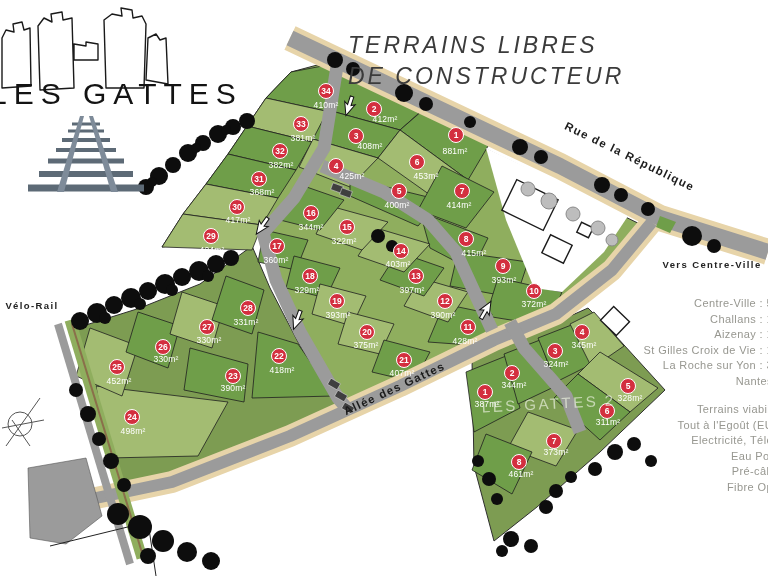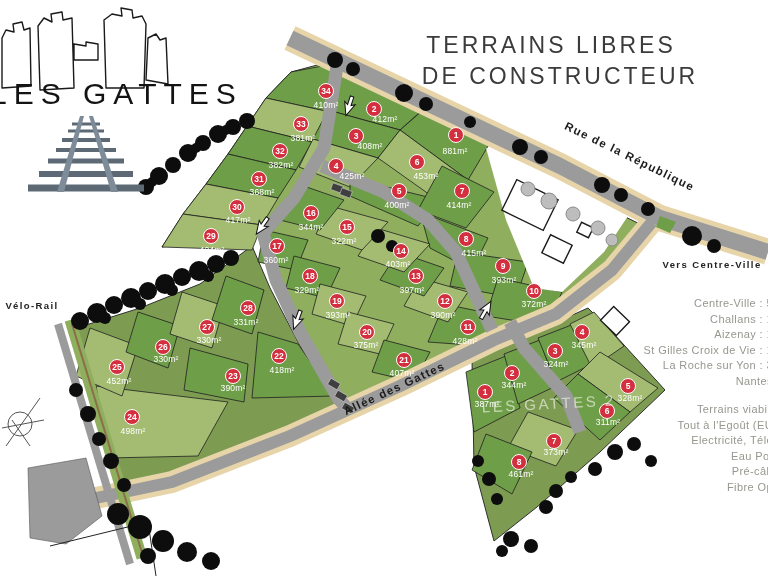--- a/index.html
+++ b/index.html
@@ -1,20 +1,20 @@
 <!DOCTYPE html>
 <html><head>
 <meta charset="utf-8">
 <style>
   html,body{margin:0;padding:0;}
   body{width:768px;height:576px;overflow:hidden;position:relative;background:#ffffff;
        font-family:"Liberation Sans",sans-serif;}
   #map-svg{position:absolute;left:0;top:0;}
-  .title-block{position:absolute;top:30px;right:0;width:420px;text-align:center;
-    color:#3b3b3b;letter-spacing:3px;font-size:23px;line-height:31px;}
+  .title-block{position:absolute;top:30px;right:0;width:420px;text-align:left;
+    font-style:italic;color:#3b3b3b;letter-spacing:3px;font-size:23px;line-height:31px;}
   .title-block .l1{padding-right:14px;}
   .title-block .l2{margin-right:-4px;}
   .side-list{position:absolute;right:-5px;text-align:right;color:#979790;
     font-size:11px;line-height:15.5px;letter-spacing:0.4px;list-style:none;margin:0;padding:0;}
   #distances{top:296px;}
   #services{top:402px;}
   .plot-num{font-size:8.5px;font-weight:bold;fill:#fff;text-anchor:middle;}
   .plot-area{font-size:8.5px;fill:#fff;text-anchor:middle;letter-spacing:0.2px;}
   .street{fill:#1c1c1c;letter-spacing:1.3px;font-size:11.5px;font-weight:bold;text-anchor:middle;}
   .street-small{fill:#222;letter-spacing:1.4px;font-size:9.5px;font-weight:bold;text-anchor:middle;}

